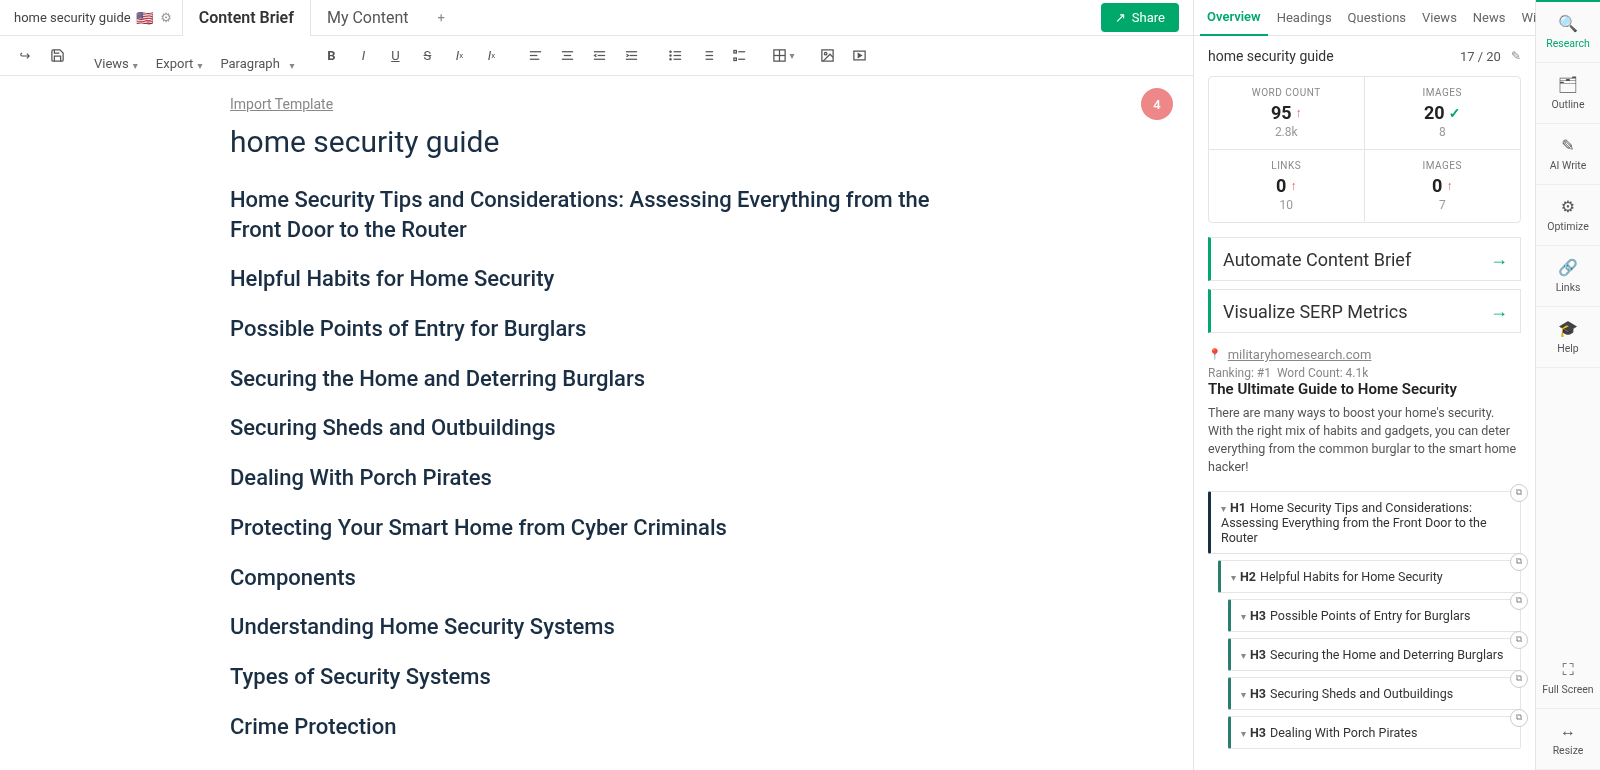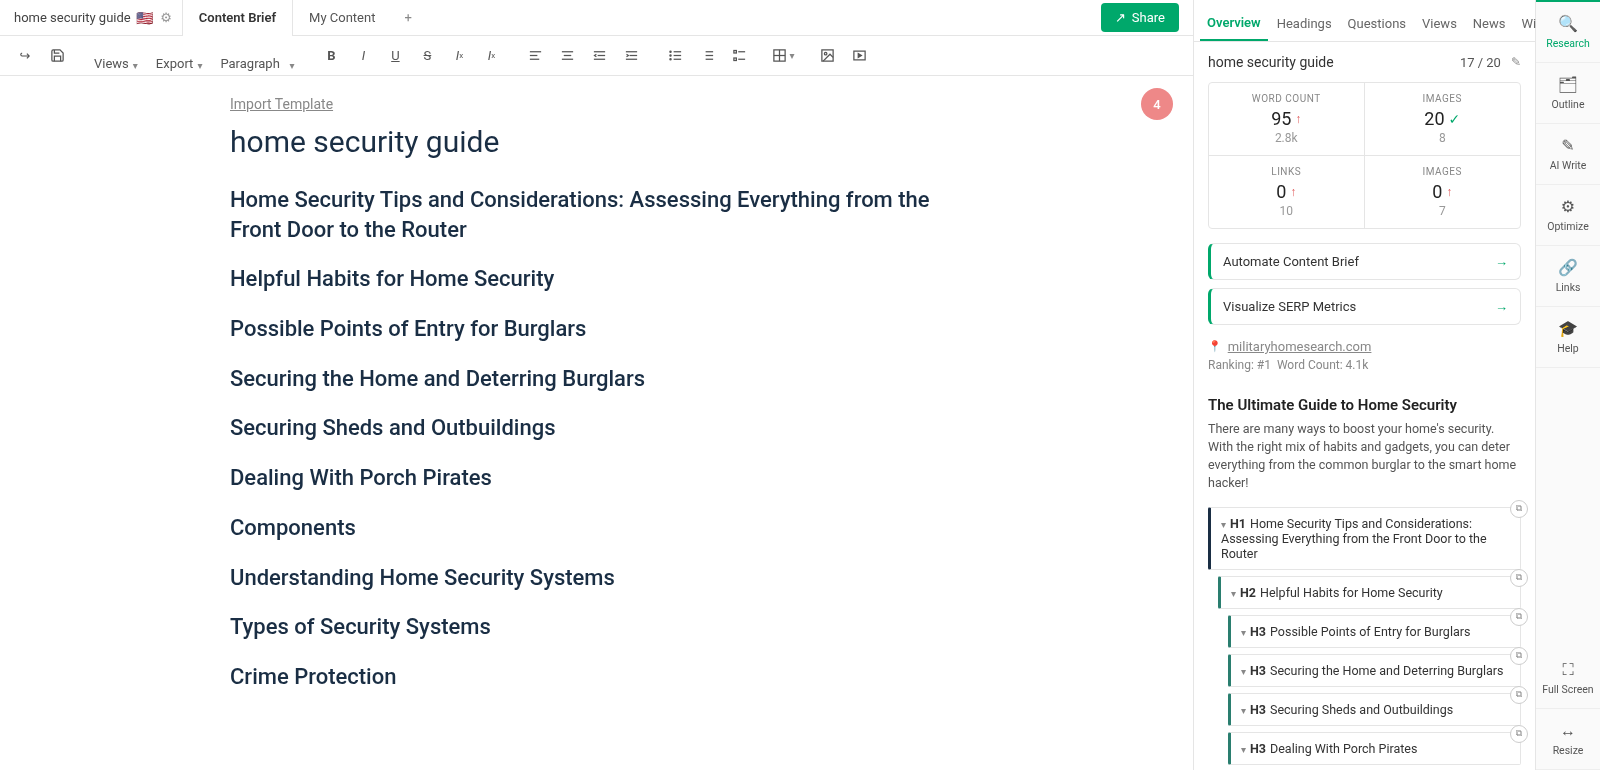--- a/index.html
+++ b/index.html
@@ -1,57 +1,57 @@
 <!DOCTYPE html>
 <html><head>
 <meta charset="utf-8">
 <style>
 * { margin: 0; padding: 0; box-sizing: border-box; font-family: -apple-system, BlinkMacSystemFont, "Segoe UI", Roboto, sans-serif; }
 body { background: #fff; color: #333; font-size: 13px; overflow: hidden; }
 .app { display: flex; height: 770px; width: 1600px; }
 .main-column { flex: 1; display: flex; flex-direction: column; border-right: 1px solid #e5e5e5; }
 .top-tabs { display: flex; align-items: center; border-bottom: 1px solid #e5e5e5; height: 36px; padding: 0 4px; }
 .top-tabs .title-area { display: flex; align-items: center; gap: 6px; padding: 0 10px; color: #444; font-size: 13px; }
-.top-tabs .tab { padding: 12px 16px; height: 36px; display: flex; align-items: center; font-size: 13px; color: #555; border-right: 1px solid transparent; cursor: pointer; }
+.top-tabs .tab { padding: 12px 16px; height: 36px; display: flex; align-items: center; font-size: 16px; color: #555; border-right: 1px solid transparent; cursor: pointer; }
 .top-tabs .tab.active { border-left: 1px solid #e5e5e5; border-right: 1px solid #e5e5e5; font-weight: 600; color: #333; background: #fff; }
 .top-tabs .plus { padding: 0 12px; color: #888; cursor: pointer; }
 .top-tabs .spacer { flex: 1; }
 .share-btn { background: #00a86b; color: #fff; border: none; padding: 7px 14px; border-radius: 4px; font-size: 13px; display: flex; align-items: center; gap: 6px; cursor: pointer; margin-right: 10px; }
 .toolbar { display: flex; align-items: center; height: 40px; border-bottom: 1px solid #e5e5e5; padding: 0 10px; gap: 2px; }
 .tool-btn { width: 30px; height: 30px; display: flex; align-items: center; justify-content: center; color: #555; cursor: pointer; border-radius: 3px; }
 .tool-dropdown { display: flex; align-items: flex-end; gap: 4px; padding: 0 8px; color: #555; font-size: 13px; cursor: pointer; height: 30px; }
 .tool-sep { width: 10px; }
 .chev { font-size: 10px; color: #888; }
 .editor-area { flex: 1; overflow-y: auto; position: relative; padding: 20px 0 40px 230px; }
 .import-link { color: #888; text-decoration: underline; font-size: 14px; }
 .doc-title { font-size: 30px; color: #1a2e44; margin: 12px 0 26px; font-weight: 400; }
 .heading { font-size: 22px; color: #1a2e44; margin: 0 0 20px; max-width: 720px; font-weight: 500; line-height: 1.35; }
 .score-badge { position: absolute; top: 12px; right: 20px; width: 32px; height: 32px; border-radius: 50%; background: #e88; color: #fff; font-size: 13px; display: flex; align-items: center; justify-content: center; font-weight: 500; }
 .side-panel { width: 342px; border-right: 1px solid #e5e5e5; display: flex; flex-direction: column; background: #fff; }
-.side-tabs { display: flex; border-bottom: 1px solid #e5e5e5; padding: 0 6px; height: 42px; align-items: flex-end; gap: 2px; }
+.side-tabs { display: flex; border-bottom: 1px solid #e5e5e5; padding: 0 6px; height: 36px; align-items: center; gap: 2px; }
 .side-tab { padding: 0 7px; font-size: 13px; color: #666; cursor: pointer; height: 36px; display: flex; align-items: center; }
 .side-tab.active { color: #00a86b; font-weight: 600; border-bottom: 2px solid #00a86b; }
 .side-body { flex: 1; overflow-y: auto; padding: 12px 14px; }
 .keyword-row { display: flex; align-items: center; justify-content: space-between; font-size: 14px; color: #333; margin-bottom: 12px; }
 .keyword-row .score { color: #555; font-size: 13px; display: flex; align-items: center; gap: 10px; justify-content: center; }
 .stat-grid { display: grid; grid-template-columns: 1fr 1fr; border: 1px solid #e5e5e5; border-radius: 4px; margin-bottom: 14px; }
 .stat-cell { padding: 10px 0; text-align: center; border-right: 1px solid #e5e5e5; border-bottom: 1px solid #e5e5e5; }
 .stat-cell:nth-child(2n) { border-right: none; }
 .stat-cell:nth-child(3), .stat-cell:nth-child(4) { border-bottom: none; }
 .stat-label { font-size: 10px; color: #888; letter-spacing: 0.5px; margin-bottom: 4px; }
-.stat-value { font-size: 18px; font-weight: 400; color: #222; display: flex; align-items: center; justify-content: center; gap: 4px; }
+.stat-value { font-size: 18px; font-weight: 700; color: #222; display: flex; align-items: center; justify-content: center; gap: 4px; }
 .stat-target { font-size: 12px; color: #999; margin-top: 2px; }
 .arrow-up { color: #e05a5a; font-size: 12px; }
 .check { color: #00a86b; font-size: 14px; }
-.action-btn { display: flex; align-items: center; justify-content: space-between; border: 1px solid #e5e5e5; border-left: 3px solid #00a86b; padding: 10px 12px; font-size: 13px; color: #333; margin-bottom: 8px; cursor: pointer; border-radius: 6px; }
+.action-btn { display: flex; align-items: center; justify-content: space-between; border: 1px solid #e5e5e5; border-left: 3px solid #00a86b; padding: 10px 12px; font-size: 18px; color: #333; margin-bottom: 8px; cursor: pointer; border-radius: 0; }
 .action-btn .arrow-right { color: #00a86b; }
 .serp-source { display: flex; align-items: center; gap: 6px; margin: 14px 0 4px; font-size: 13px; }
 .serp-source a { color: #888; text-decoration: underline; }
 .serp-pin { color: #e05a5a; font-size: 11px; }
-.serp-meta { font-size: 12px; color: #888; margin-bottom: 24px; }
+.serp-meta { font-size: 12px; color: #888; margin-bottom: 0; }
 .serp-title { font-size: 15px; font-weight: 600; color: #222; margin-bottom: 6px; }
 .serp-desc { font-size: 12.5px; color: #555; line-height: 1.45; margin-bottom: 14px; }
 .outline-item { border: 1px solid #e5e5e5; border-left: 3px solid #1a2e44; padding: 8px 10px; font-size: 12.5px; color: #333; margin-bottom: 6px; position: relative; border-radius: 2px; }
 .outline-item.l2 { margin-left: 10px; border-left-color: #2a7e6f; }
 .outline-item.l3 { margin-left: 20px; border-left-color: #2a7e6f; }
 .outline-item .hlevel { font-weight: 700; margin-right: 4px; }
 .outline-item .chev-toggle { color: #888; margin-right: 4px; font-size: 10px; }
 .copy-badge { position: absolute; right: -8px; top: -8px; width: 18px; height: 18px; border-radius: 50%; background: #fff; border: 1px solid #ccc; display: flex; align-items: center; justify-content: center; font-size: 9px; color: #888; }
 .right-rail { width: 64px; display: flex; flex-direction: column; background: #fafafa; }
 .rail-item { display: flex; flex-direction: column; align-items: center; justify-content: center; padding: 12px 0; font-size: 10.5px; color: #555; cursor: pointer; gap: 4px; border-bottom: 1px solid #eee; }
@@ -215,20 +215,21 @@
       <div class="score-badge">4</div>
       <a class="import-link">Import Template</a>
       <h1 class="doc-title">home security guide</h1>
       <div id="headings-container">
           <div class="heading">Home Security Tips and Considerations: Assessing Everything from the Front Door to the Router</div>
           <div class="heading">Helpful Habits for Home Security</div>
           <div class="heading">Possible Points of Entry for Burglars</div>
           <div class="heading">Securing the Home and Deterring Burglars</div>
           <div class="heading">Securing Sheds and Outbuildings</div>
           <div class="heading">Dealing With Porch Pirates</div>
+          <div class="heading">Protecting Your Smart Home from Cyber Criminals</div>
           <div class="heading">Components</div>
           <div class="heading">Understanding Home Security Systems</div>
           <div class="heading">Types of Security Systems</div>
           <div class="heading">Crime Protection</div>
         </div>
     </div>
   </div>
 
   <div class="side-panel">
     <div class="side-tabs">

